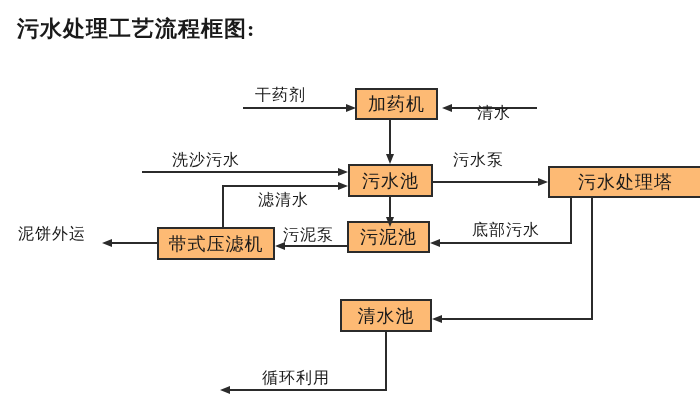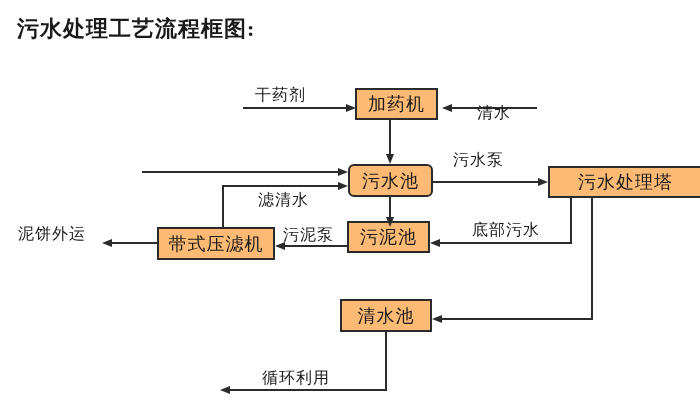--- a/index.html
+++ b/index.html
@@ -31,39 +31,40 @@
   .ad{border-left:4px solid transparent;border-right:4px solid transparent;border-top:10px solid var(--line,#2b2b2b);}
 </style>
 </head>
 <body>
 
 <div class="canvas">
 
   <h1 class="title">污水处理工艺流程框图:</h1>
 
   <div class="node" style="left:355px;top:88px;width:83px;height:32px;">加药机</div>
-  <div class="node" style="left:348px;top:164px;width:85px;height:33px;border-radius:6px;">污水池</div>
+  <div class="node" style="left:348px;top:164px;width:85px;height:33px;">污水池</div>
   <div class="node" style="left:548px;top:166px;width:155px;height:32px;">污水处理塔</div>
   <div class="node" style="left:347px;top:221px;width:83px;height:32px;">污泥池</div>
   <div class="node" style="left:340px;top:299px;width:92px;height:33px;">清水池</div>
   <div class="node" style="left:157px;top:227px;width:118px;height:33px;">带式压滤机</div>
 
   <div class="hline" style="left:243px;top:107px;width:103px;"></div>
   <div class="ar" style="left:346px;top:104px;"></div>
   <span class="elabel" style="left:255px;top:85px;">干药剂</span>
 
   <div class="hline" style="left:452px;top:107px;width:85px;"></div>
   <div class="al" style="left:442px;top:104px;"></div>
   <span class="elabel" style="left:477px;top:84px;margin-top:19px;">清水</span>
 
   <div class="vline" style="left:389px;top:120px;height:35px;"></div>
   <div class="ad" style="left:386px;top:154px;"></div>
 
   <div class="hline" style="left:142px;top:171px;width:196px;"></div>
   <div class="ar" style="left:338px;top:168px;"></div>
+  <span class="elabel" style="left:172px;top:150px;">洗沙污水</span>
 
   <div class="vline" style="left:222px;top:186px;height:42px;"></div>
   <div class="hline" style="left:222px;top:185px;width:116px;"></div>
   <div class="ar" style="left:338px;top:182px;"></div>
   <span class="elabel" style="left:258px;top:190px;">滤清水</span>
 
   <div class="hline" style="left:433px;top:181px;width:105px;"></div>
   <div class="ar" style="left:538px;top:178px;"></div>
   <span class="elabel" style="left:453px;top:150px;">污水泵</span>
 

